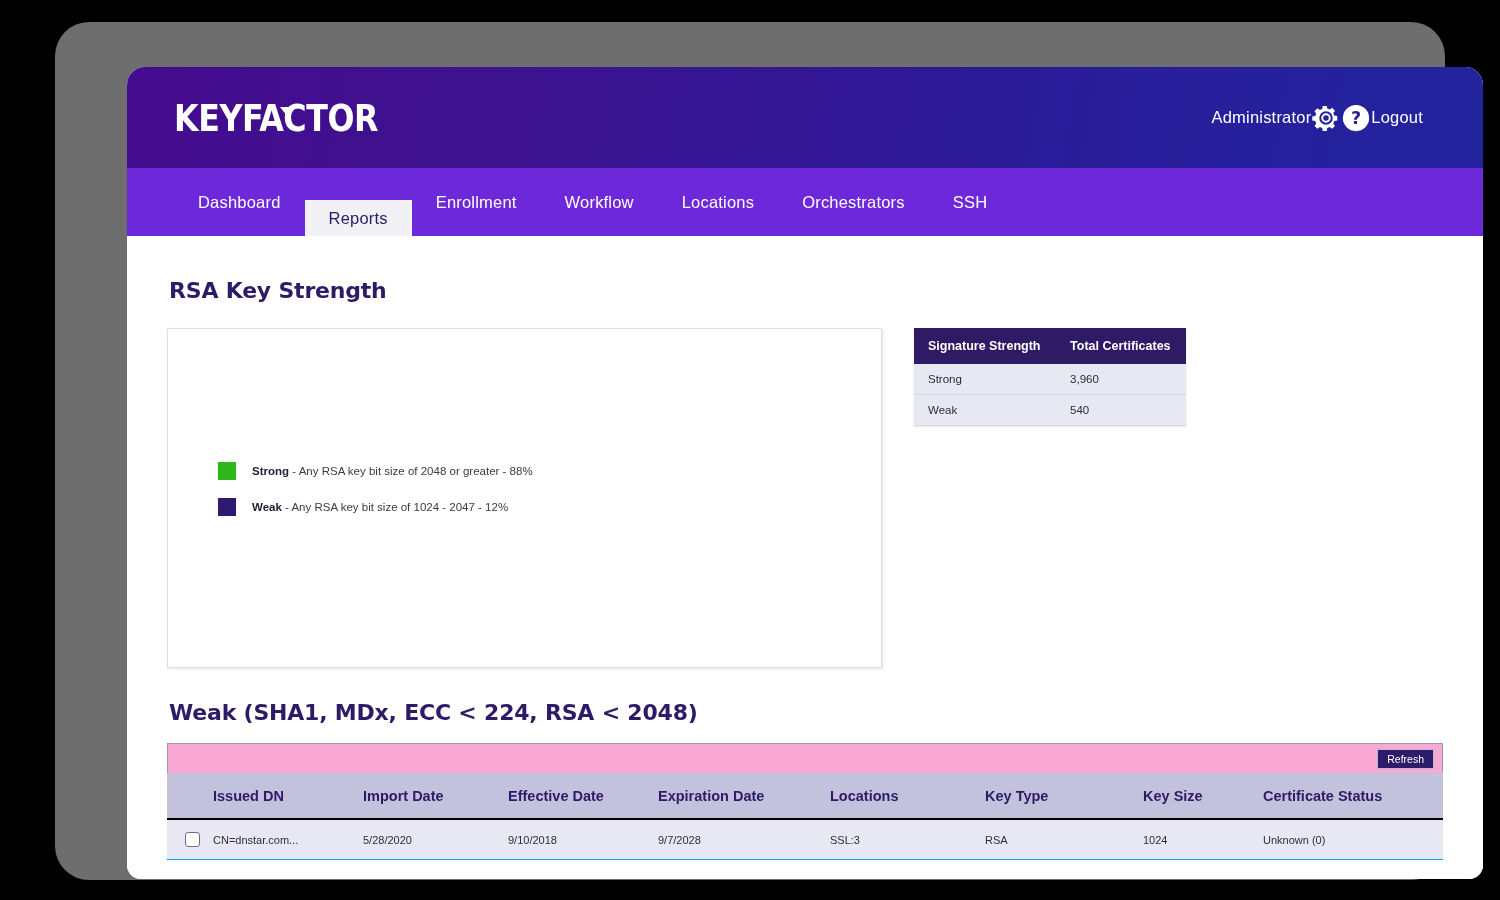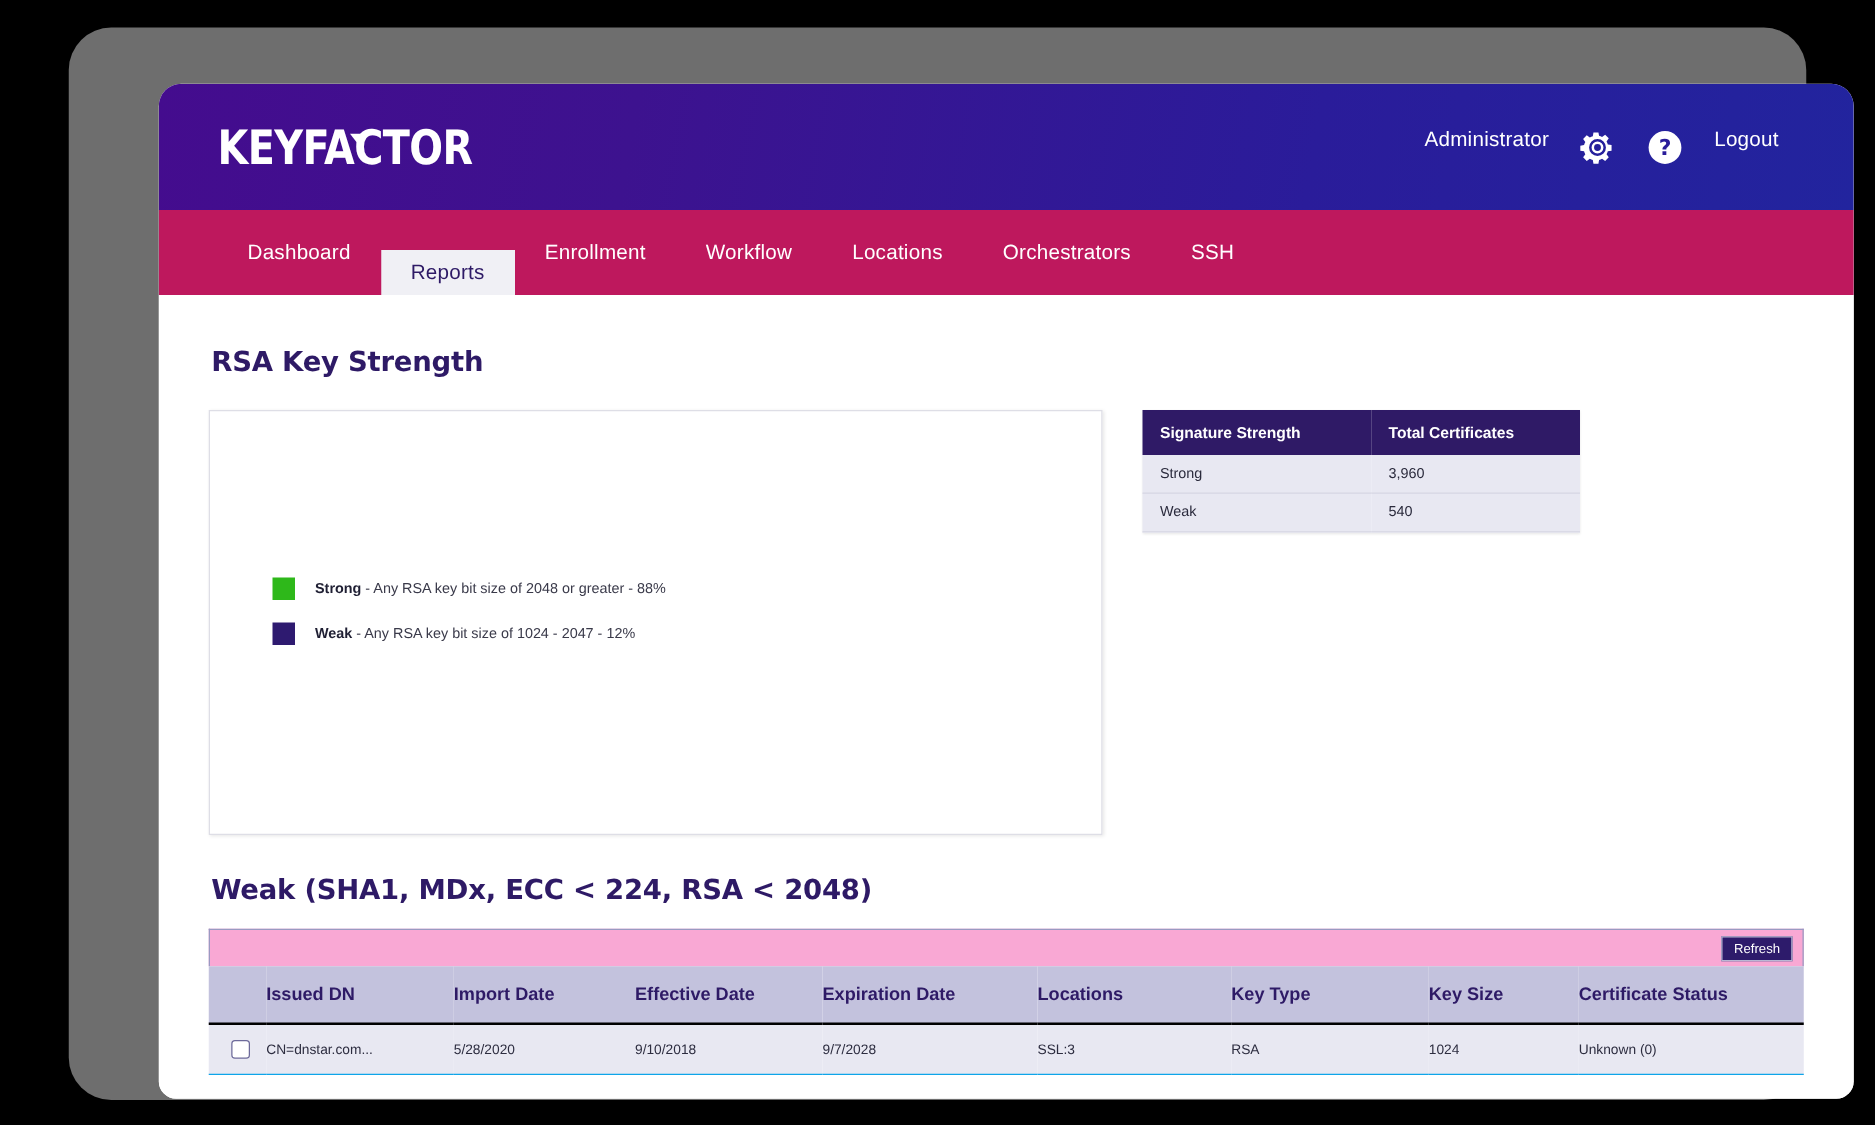--- a/index.html
+++ b/index.html
@@ -59,34 +59,34 @@
   .logo-accent {
     position: absolute;
     left: 106px;
     top: 11px;
     width: 0; height: 0;
     border-left: 7px solid transparent;
     border-right: 7px solid transparent;
     border-top: 9px solid #ffffff;
   }
 
-  #header-right { display: flex; align-items: flex-start; gap: 24px; }
+  #header-right { display: flex; align-items: center; }
   .header-link {
     color: #ffffff;
     font-size: 16.5px;
     letter-spacing: 0.2px;
     cursor: pointer;
     white-space: nowrap;
   }
   .header-icon { width: 30px; height: 30px; cursor: pointer; display: block; }
 
   
   #app-nav {
     height: 68px;
-    background: #be185d;
+    background: #6d28d9;
     display: flex;
     align-items: stretch;
     padding-left: 47px;
   }
   .nav-item {
     display: flex;
     align-items: center;
     padding: 0 24px;
     color: #ffffff;
     font-size: 16.5px;
@@ -155,21 +155,21 @@
   #legend { margin-left: 50px; margin-top: 0; }
   .legend-row { display: flex; align-items: center; margin-bottom: 18px; }
   .legend-swatch { width: 18px; height: 18px; margin-right: 16px; flex: none; }
   .legend-text { font-size: 11.5px; color: #3a3a4a; white-space: nowrap; }
   .legend-text b { color: #1f1f33; }
 
   
   #summary-table {
     margin-left: 32px;
     margin-top: 0;
-    width: 350px;
+    width: 272px;
     border-collapse: collapse;
     box-shadow: 0 1px 2px rgba(0,0,0,0.10);
   }
   #summary-table th {
     background: #2f1a66;
     color: #ffffff;
     font-size: 12.5px;
     font-weight: 600;
     text-align: left;
     padding: 11px 14px;

